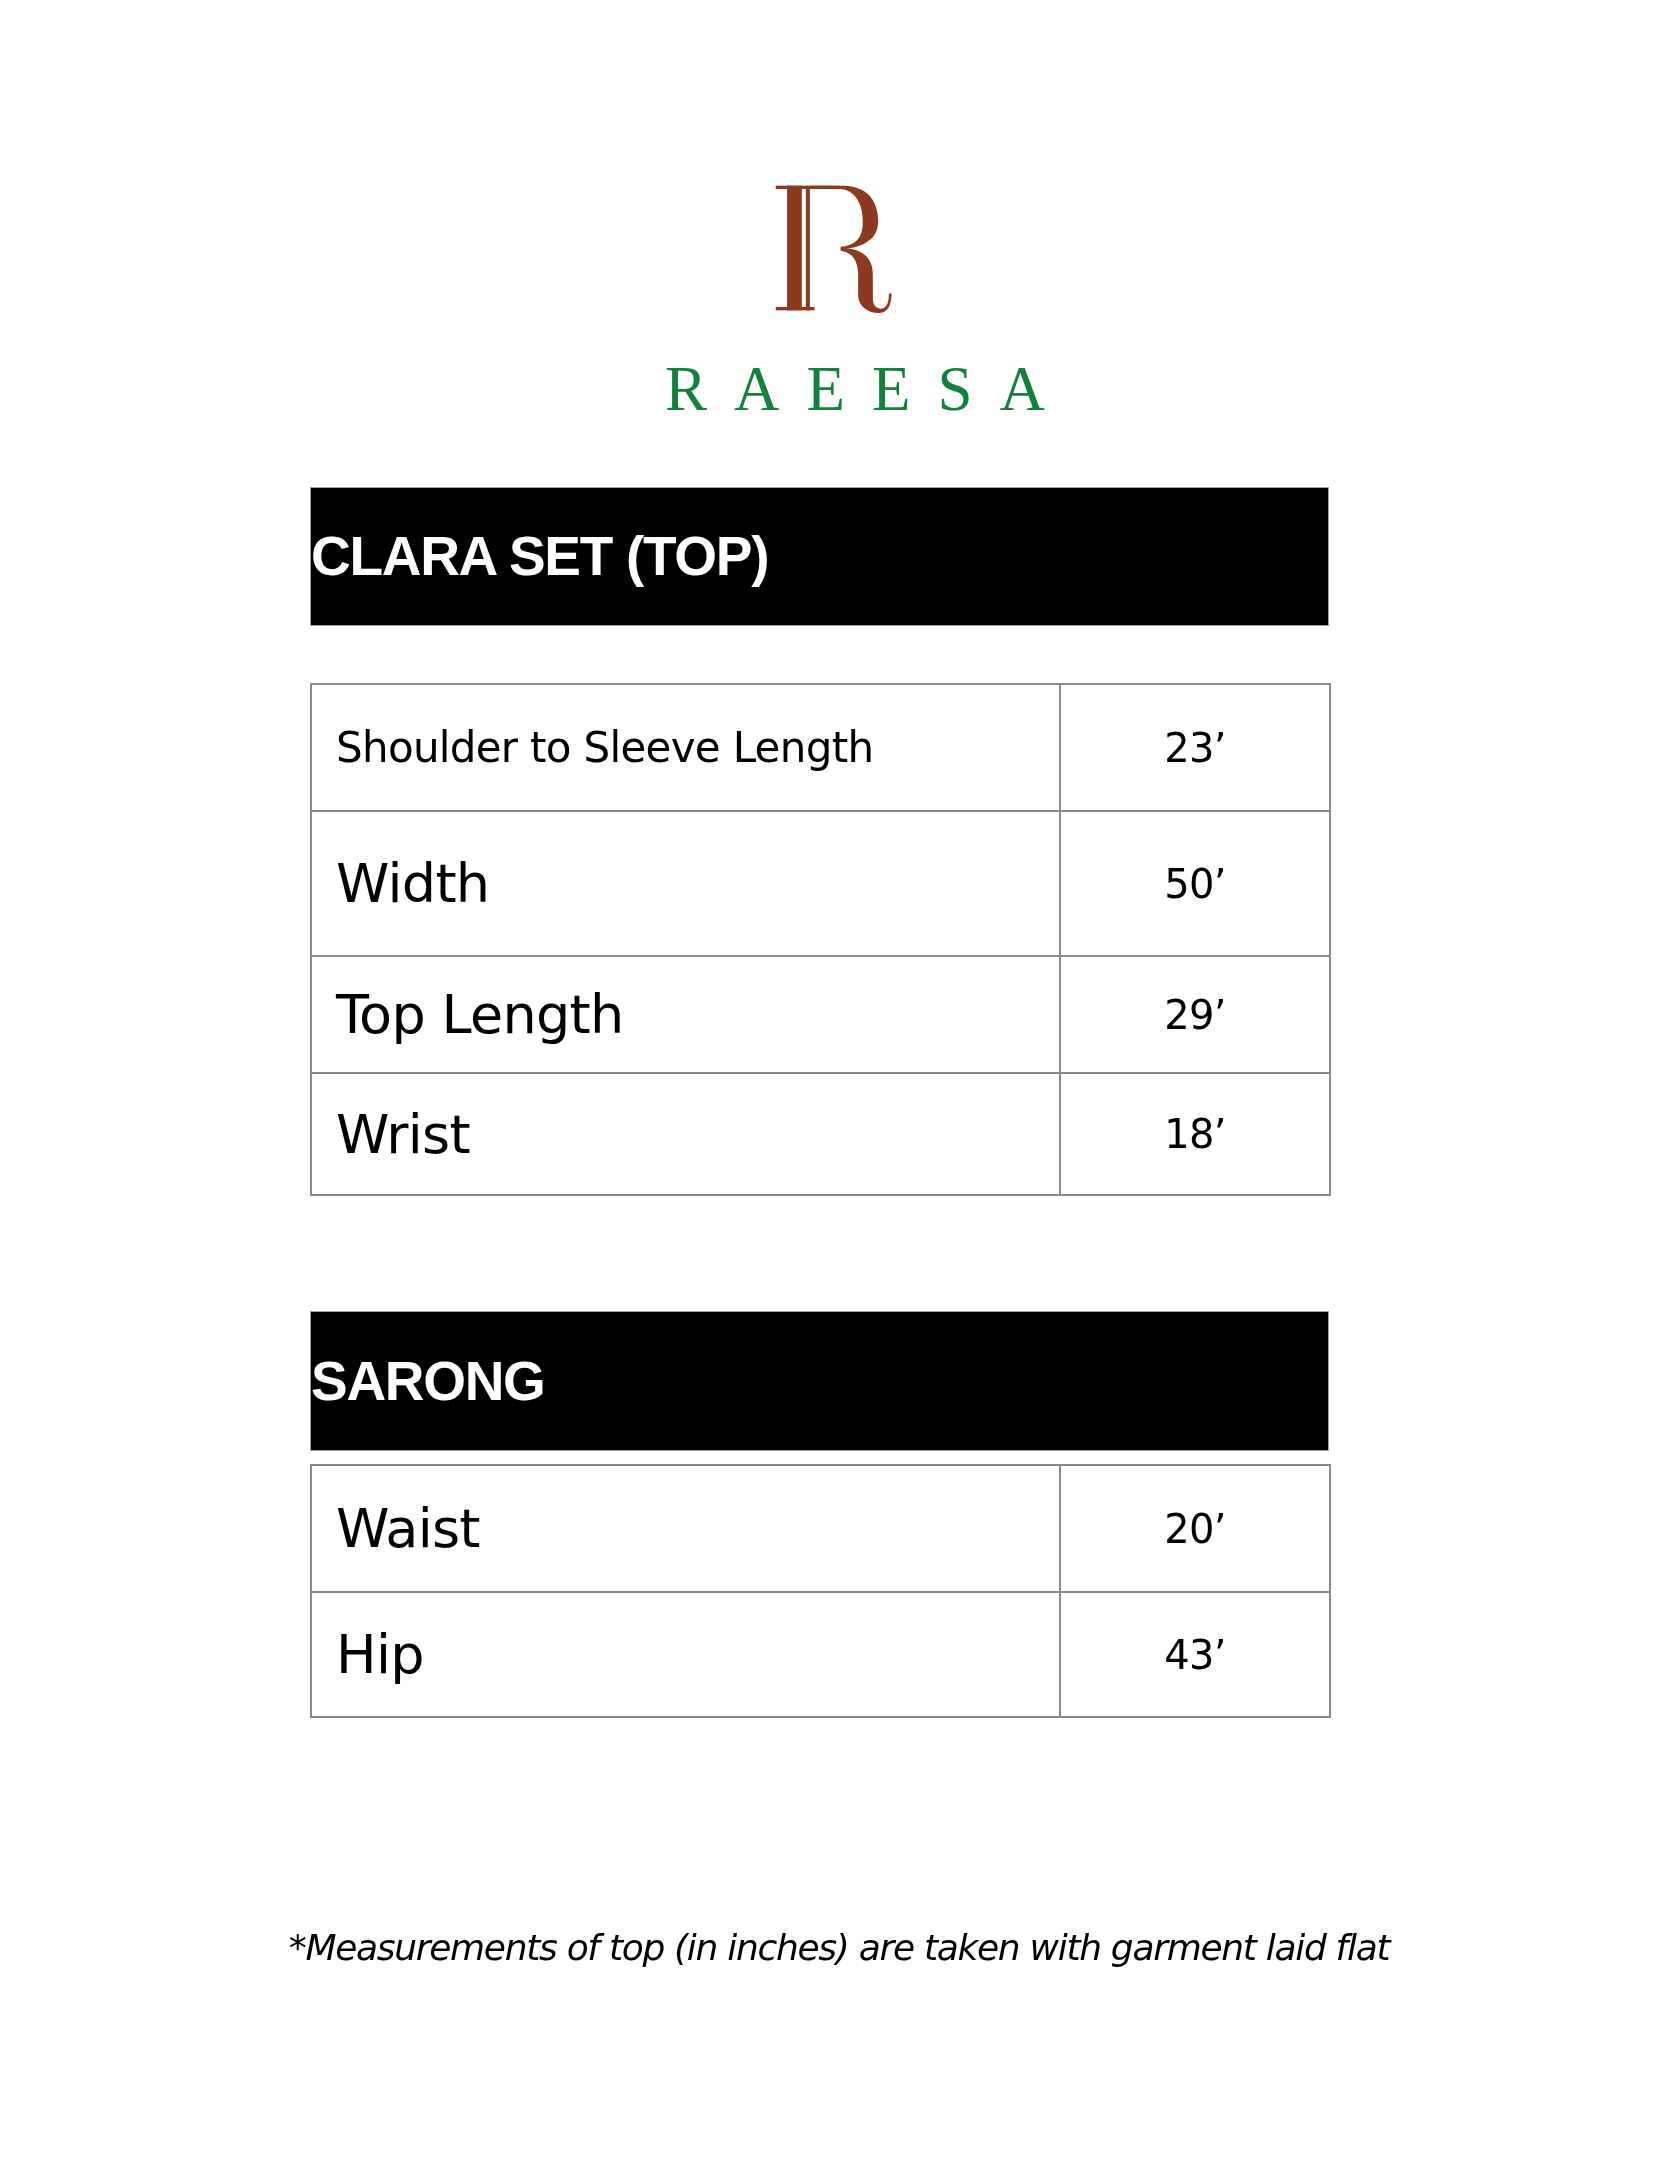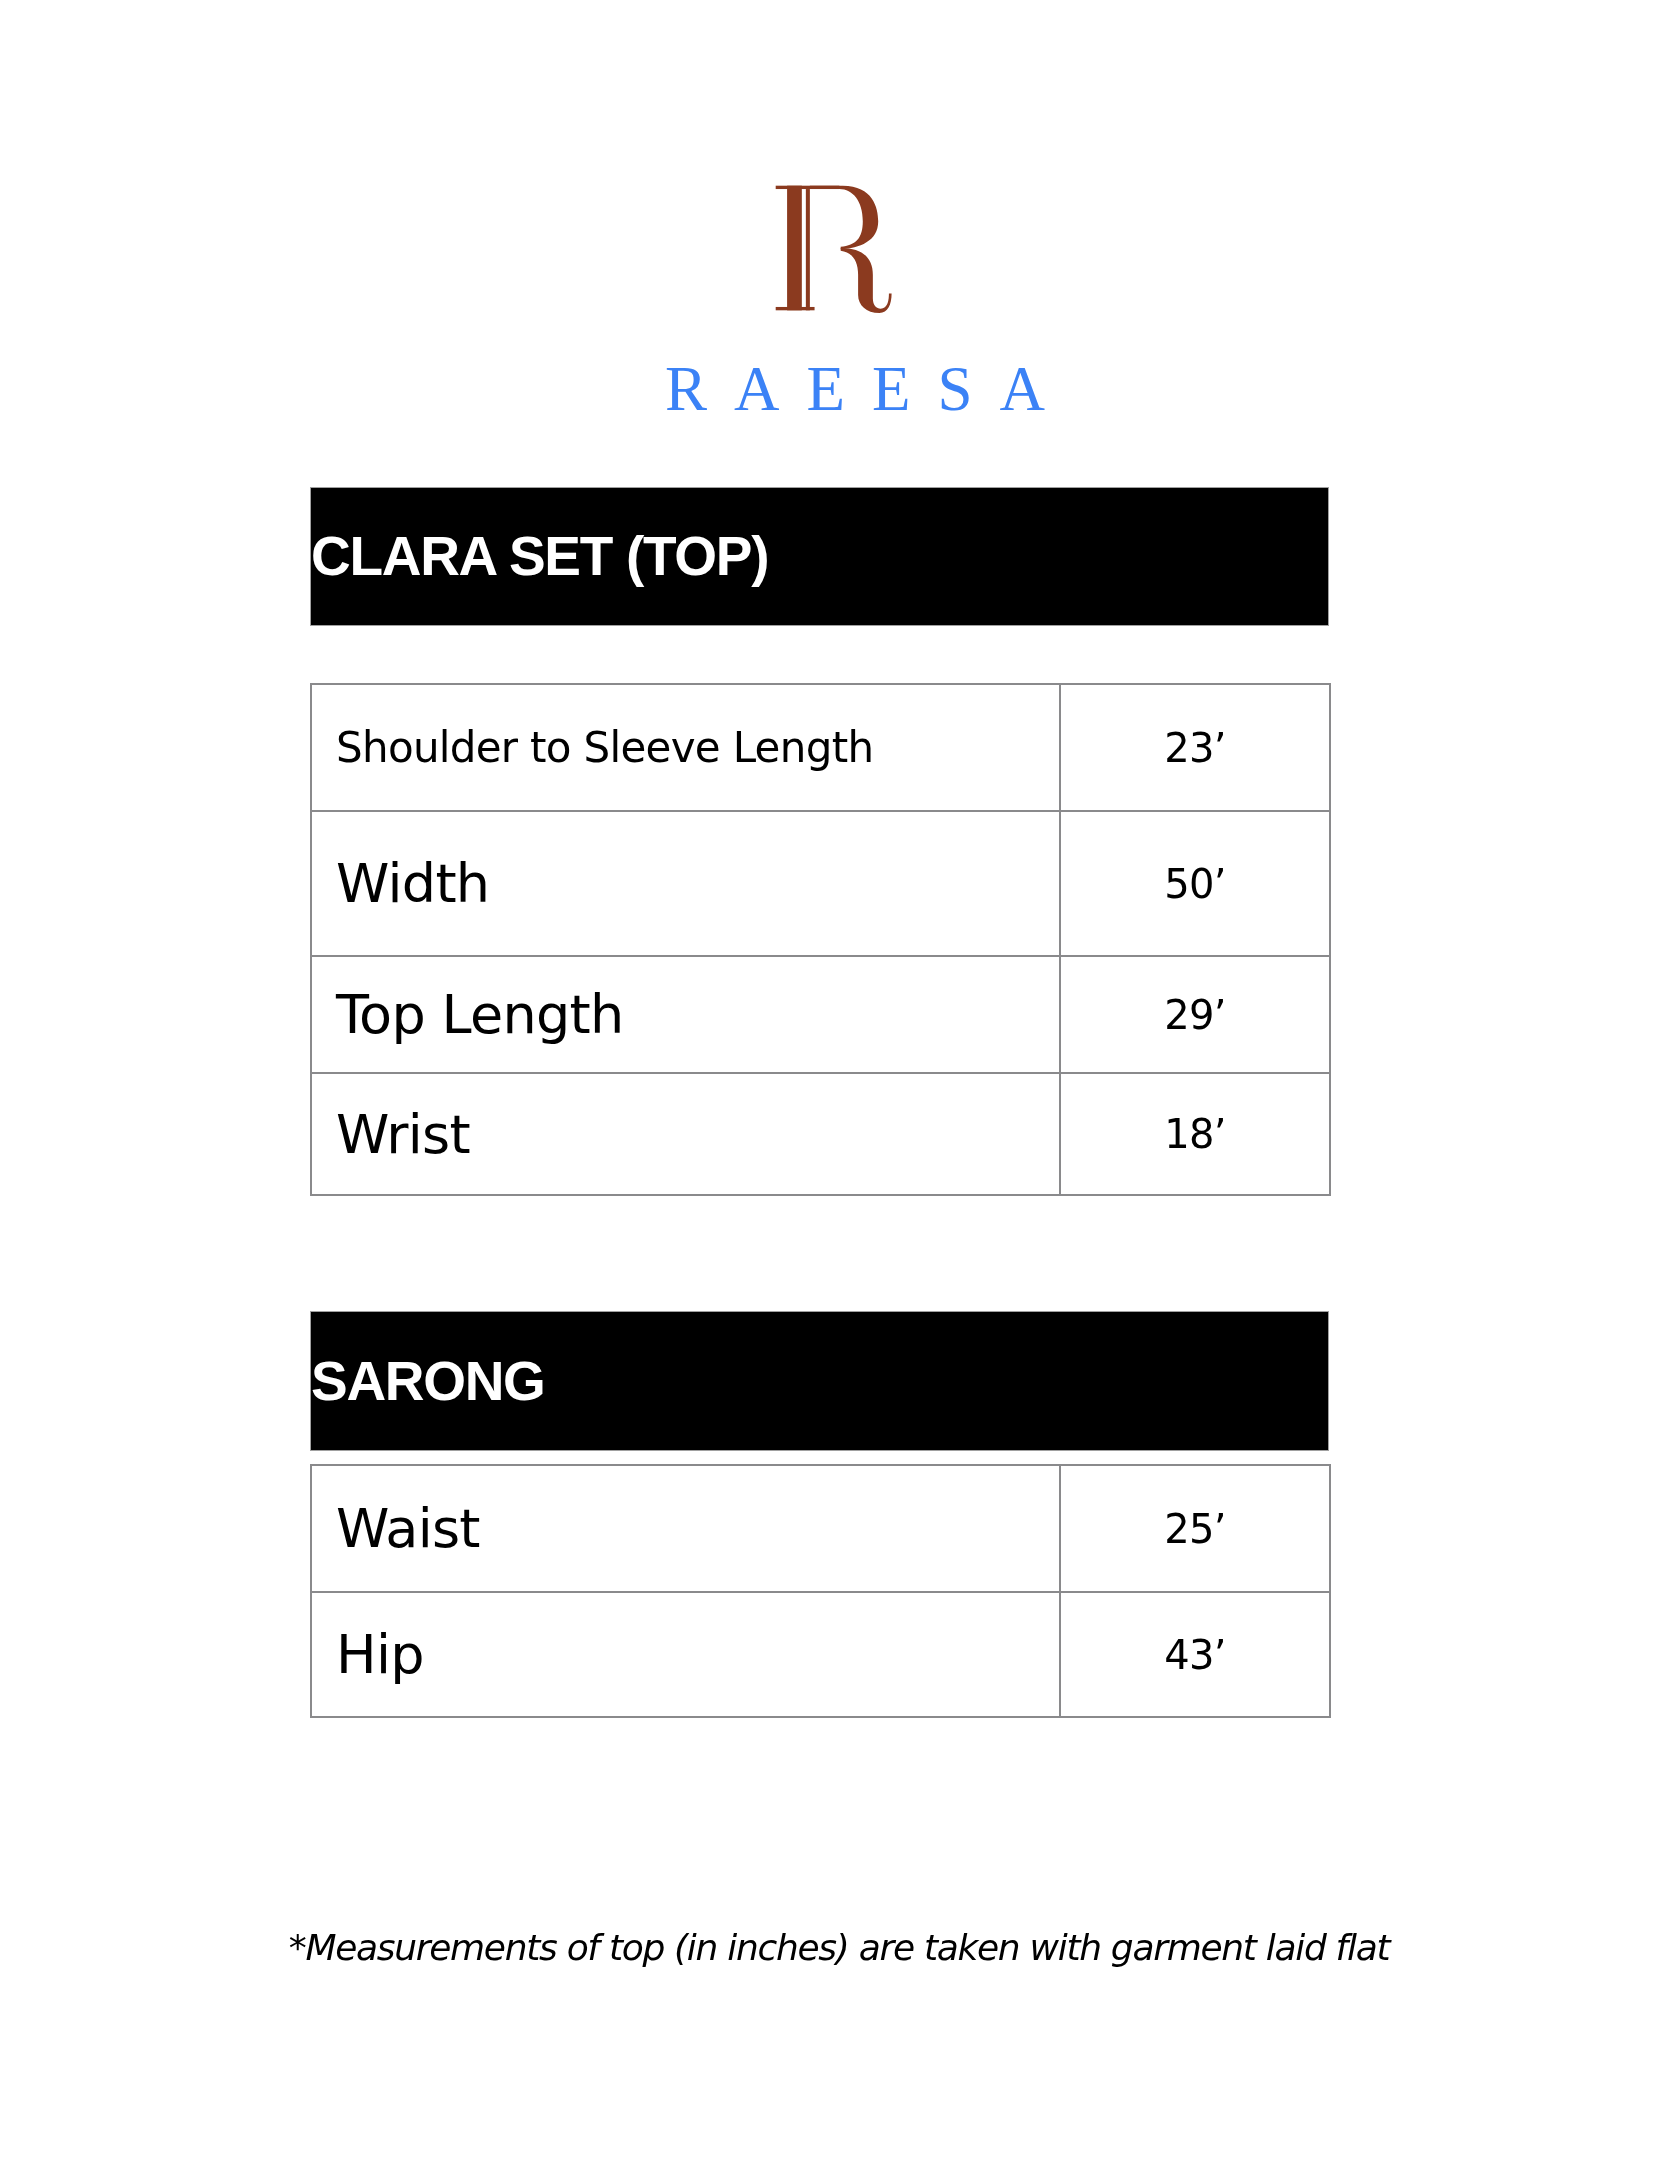--- a/index.html
+++ b/index.html
@@ -55,21 +55,21 @@
 
       <rect x="50" y="12" width="6" height="181"></rect>
 
       <path d="M56 7 L105 7 C150 7 158 40 158 60 C158 90 130 100 102 102 L102 98 C125 96 135 85 135 60 C135 30 120 12 100 12 L56 12 Z"></path>
 
       <path d="M102 100 C135 100 150 115 150 140 L150 175 C150 188 158 192 165 190 C172 188 174 178 174 168 L178 168 C178 185 172 197 160 197 C140 197 128 185 128 170 L128 140 C128 118 118 106 102 104 Z"></path>
     </g>
   </svg>
 </div>
 
-<div class="abs logo-word" style="color:#3b82f6">RAEESA</div>
+<div class="abs logo-word" style="color:#15803d">RAEESA</div>
 
 <div class="abs banner banner-1">
   <span>CLARA SET (TOP)</span>
 </div>
 
 <table class="abs table table-1">
   <tbody>
       <tr style="height:127px">
     <td class="label small">Shoulder to Sleeve Length</td>
     <td class="value">23’</td>
@@ -90,21 +90,21 @@
   </table>
 
 <div class="abs banner banner-2">
   <span>SARONG</span>
 </div>
 
 <table class="abs table table-2">
   <tbody>
       <tr style="height:127px">
     <td class="label">Waist</td>
-    <td class="value">25’</td>
+    <td class="value">20’</td>
   </tr>
   <tr style="height:125px">
     <td class="label">Hip</td>
     <td class="value">43’</td>
   </tr>
 </tbody>
   </table>
 
 <div class="abs footnote">*Measurements of top (in inches) are taken with garment laid flat</div>
 

